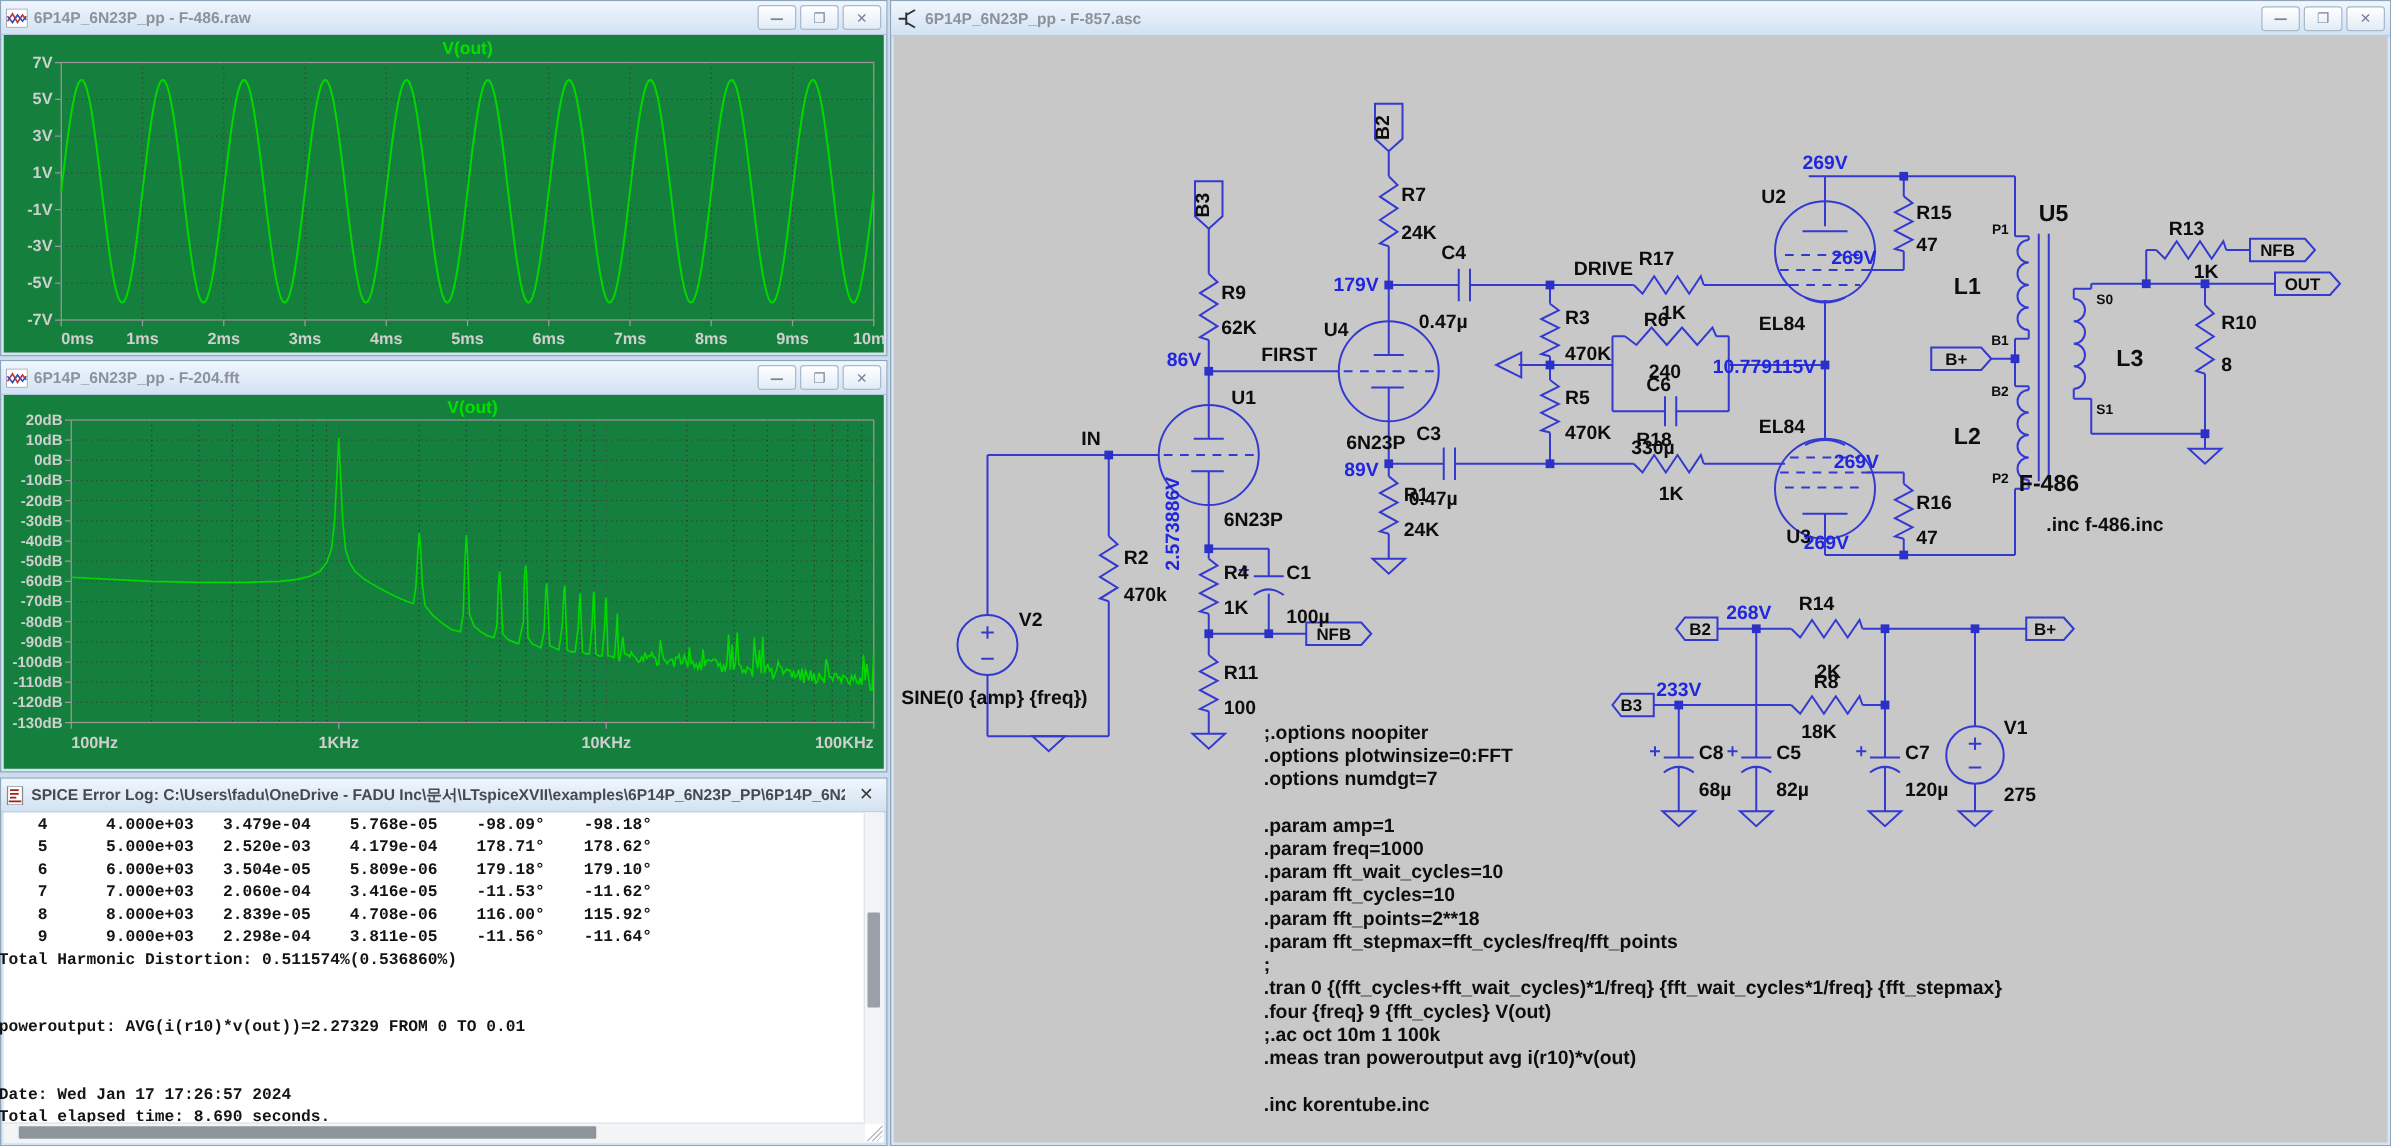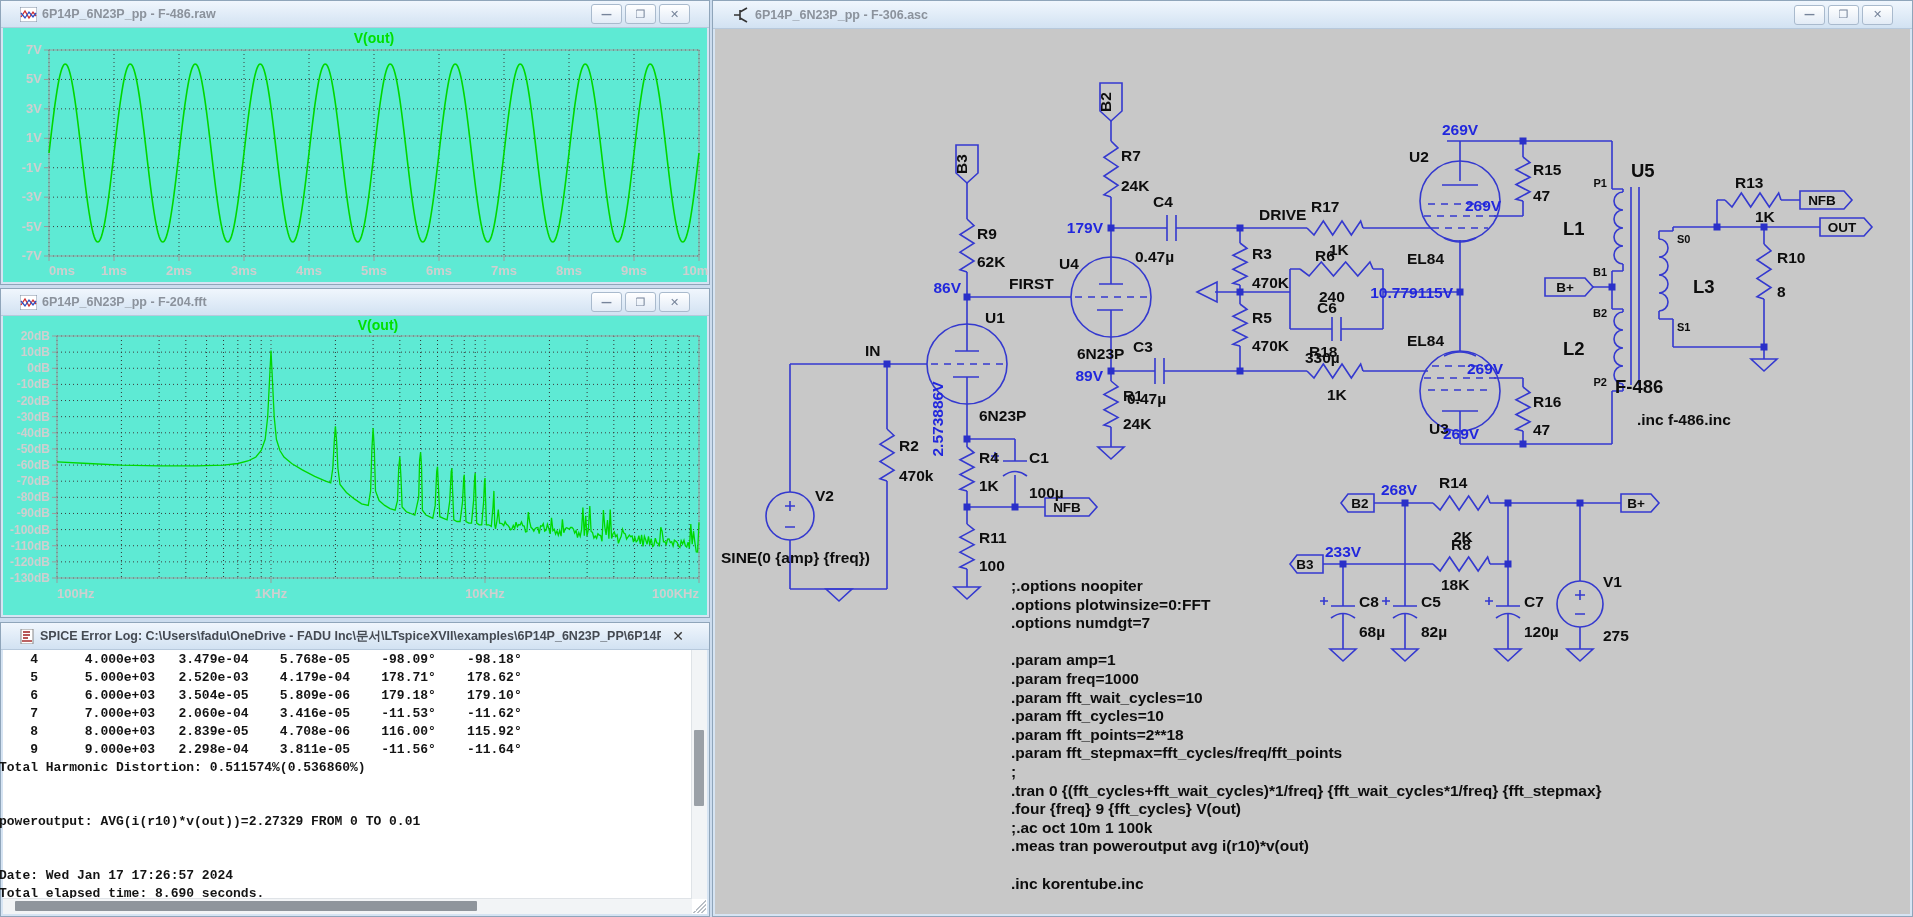--- a/index.html
+++ b/index.html
@@ -1,28 +1,28 @@
 <!DOCTYPE html>
 <html><head>
 <meta charset="utf-8">
 <style>
   html,body{margin:0;padding:0}
   body{width:1913px;height:917px;position:relative;background:#ccdcee;overflow:hidden;
        font-family:"Liberation Sans",sans-serif}
   .win{position:absolute;border:1px solid #8fa5ba;background:#d6e4f3;box-sizing:border-box}
-  .tbar{height:26px;display:flex;align-items:center;gap:5px;padding:0 19px;
+  .tbar{height:26px;display:flex;align-items:center;gap:5px;padding:0 4px;
         background:linear-gradient(#f0f6fd,#d2e2f2);border-bottom:1px solid #b7c9dc}
   .ttext{font:700 12.5px "Liberation Sans",sans-serif;color:#8b929c;white-space:nowrap;
          overflow:hidden;flex:1}
   .wbtns{display:flex;gap:3px}
   .wbtn{width:29px;height:18px;border:1px solid #a9bacd;border-radius:3px;
         background:linear-gradient(#ffffff,#e2ebf6);color:#76849a;
         font:700 11px "DejaVu Sans",sans-serif;display:flex;align-items:center;
         justify-content:center;line-height:1}
-  .client{position:absolute;left:2px;right:2px;bottom:2px;top:27px;background:#5eead4}
+  .client{position:absolute;left:2px;right:2px;bottom:2px;top:27px;background:#15803d}
   .client.gray{background:#c8c8c8}
   .client.white{background:#fff}
   svg text{font-family:"Liberation Sans",sans-serif}
   .axis{font:700 13px "Liberation Sans",sans-serif;fill:#cfcfcf}
   .axisf{font:700 12px "Liberation Sans",sans-serif;fill:#cfcfcf}
   .ptitle{font:700 14px "Liberation Sans",sans-serif;fill:#00e000}
   
   .w{stroke:#3439cf;stroke-width:1.6;fill:none}
   .wd{stroke:#3439cf;stroke-width:1.5;fill:none;stroke-dasharray:7 6}
   .j{fill:#2a30c8;stroke:none}
@@ -270,21 +270,21 @@
     </div>
     <div class="grip"></div>
   </div>
 </div>
 
 <div class="win" style="left:712px;top:0;width:1201px;height:917px">
   <div class="tbar" style="height:27px">
     <svg width="18" height="16">
       <path d="M2,8 H8 M8,3 V13 M8,5 L15,1 M8,11 L15,15" stroke="#333" stroke-width="1.6" fill="none"></path>
     </svg>
-    <div class="ttext">6P14P_6N23P_pp - F-306.asc</div>
+    <div class="ttext">6P14P_6N23P_pp - F-857.asc</div>
     <div class="wbtns">
       <div class="wbtn">—</div>
       <div class="wbtn">❐</div>
       <div class="wbtn">✕</div>
     </div>
   </div>
   <div class="client gray" style="top:28px">
   <svg width="1197" height="887" viewBox="0 0 1197 887">
 
     <path class="w" d="M75,335 H212 M75,335 V463 M75,511 V560 M75,560 H172 M172,560 V452

